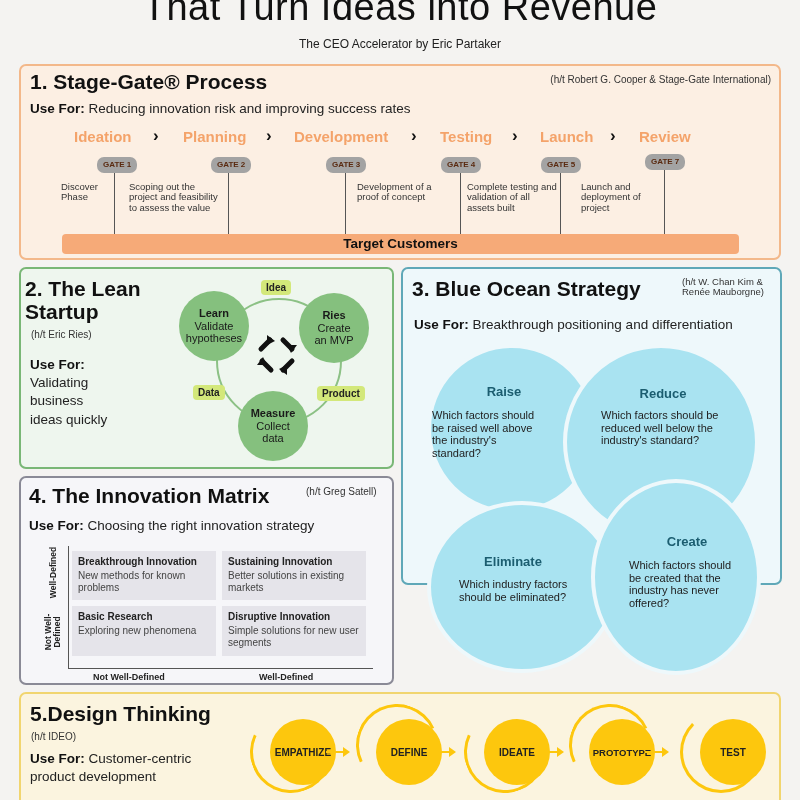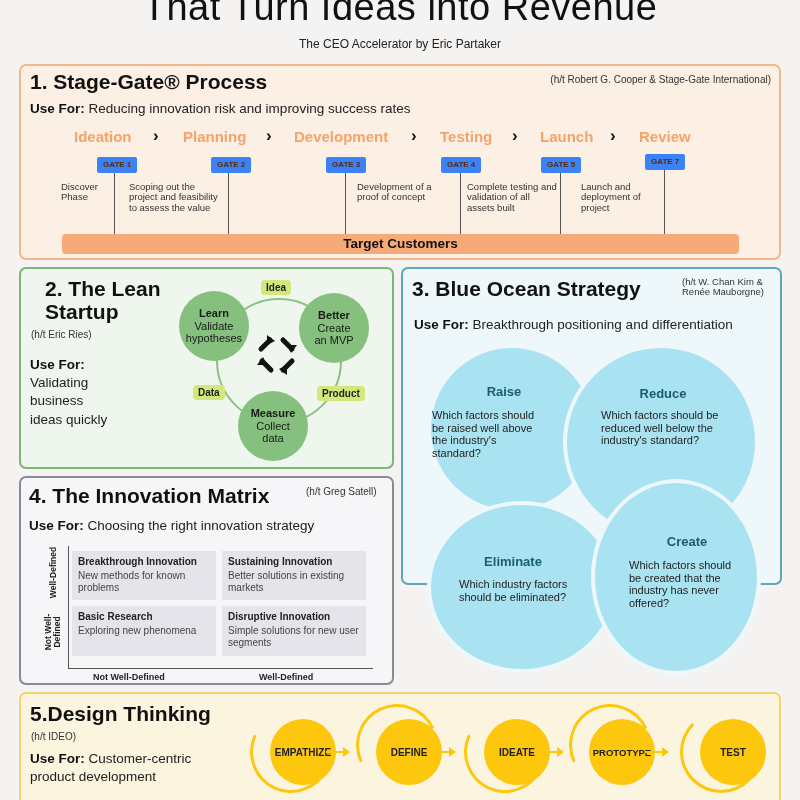--- a/index.html
+++ b/index.html
@@ -28,22 +28,22 @@
 
   .h2 { position: absolute; font-weight: 700; font-size: 21px; color: #111; line-height: 1.08; }
   .ht { position: absolute; font-size: 10px; color: #333; }
   .use { position: absolute; font-size: 13.5px; color: #222; }
   .use b { font-weight: 700; color: #111; }
 
   
   .stage { position: absolute; top: 62px; font-size: 15px; font-weight: 700; color: #f4a36a; }
   .chev { position: absolute; top: 60px; font-size: 17px; font-weight: 700; color: #111; }
   .gate {
-    position: absolute; top: 91px; height: 16px; padding: 0 6px; border-radius: 2px;
-    background: #3b82f6; color: #5a2a10; font-size: 8px; font-weight: 700; line-height: 16px;
+    position: absolute; top: 91px; height: 16px; padding: 0 6px; border-radius: 7px;
+    background: #a3a3a3; color: #5a2a10; font-size: 8px; font-weight: 700; line-height: 16px;
     white-space: nowrap;
   }
   .vline { position: absolute; width: 1px; background: #555; top: 107px; height: 62px; }
   .gdesc { position: absolute; top: 116px; font-size: 9.5px; color: #333; line-height: 1.1; }
   .target {
     position: absolute; left: 41px; top: 168px; width: 677px; height: 20px; border-radius: 4px;
     background: #f6aa78; font-size: 13.5px; font-weight: 700; text-align: center; line-height: 20px; color: #111;
   }
 
   
@@ -113,42 +113,42 @@
   <div class="gdesc" style="left:40px;width:48px;">Discover Phase</div>
   <div class="gdesc" style="left:108px;width:92px;">Scoping out the project and feasibility to assess the value</div>
   <div class="gdesc" style="left:336px;width:96px;">Development of a proof of concept</div>
   <div class="gdesc" style="left:446px;width:90px;">Complete testing and validation of all assets built</div>
   <div class="gdesc" style="left:560px;width:70px;">Launch and deployment of project</div>
 
   <div class="target">Target Customers</div>
 </div>
 
 <div class="panel p2">
-  <div class="h2" style="left:24px;top:9px;">
+  <div class="h2" style="left:4px;top:9px;">
     <div>2. The Lean</div>
       <div>Startup</div>
   </div>
   <div class="ht" style="left:10px;top:60px;">(h/t Eric Ries)</div>
   <div class="use" style="left:9px;top:87px;line-height:1.35;">
     <b>Use For:</b>
     <div>Validating</div>
     <div>business</div>
     <div>ideas quickly</div>
   </div>
 
   <svg class="abs" style="left:150px;top:0;" width="220" height="200">
     <circle cx="108" cy="92" r="62" fill="none" stroke="#8cc185" stroke-width="2"></circle>
   </svg>
   <div class="lcircle" style="left:158px;top:22px;width:70px;height:70px;">
     <b>Learn</b>
       <span>Validate</span>
       <span>hypotheses</span>
   </div>
   <div class="lcircle" style="left:278px;top:24px;width:70px;height:70px;">
-    <b>Better</b>
+    <b>Ries</b>
       <span>Create</span>
       <span>an MVP</span>
   </div>
   <div class="lcircle" style="left:217px;top:122px;width:70px;height:70px;">
     <b>Measure</b>
       <span>Collect</span>
       <span>data</span>
   </div>
   <div class="ltag" style="left:240px;top:11px;">Idea</div>
   <div class="ltag" style="left:296px;top:117px;">Product</div>

